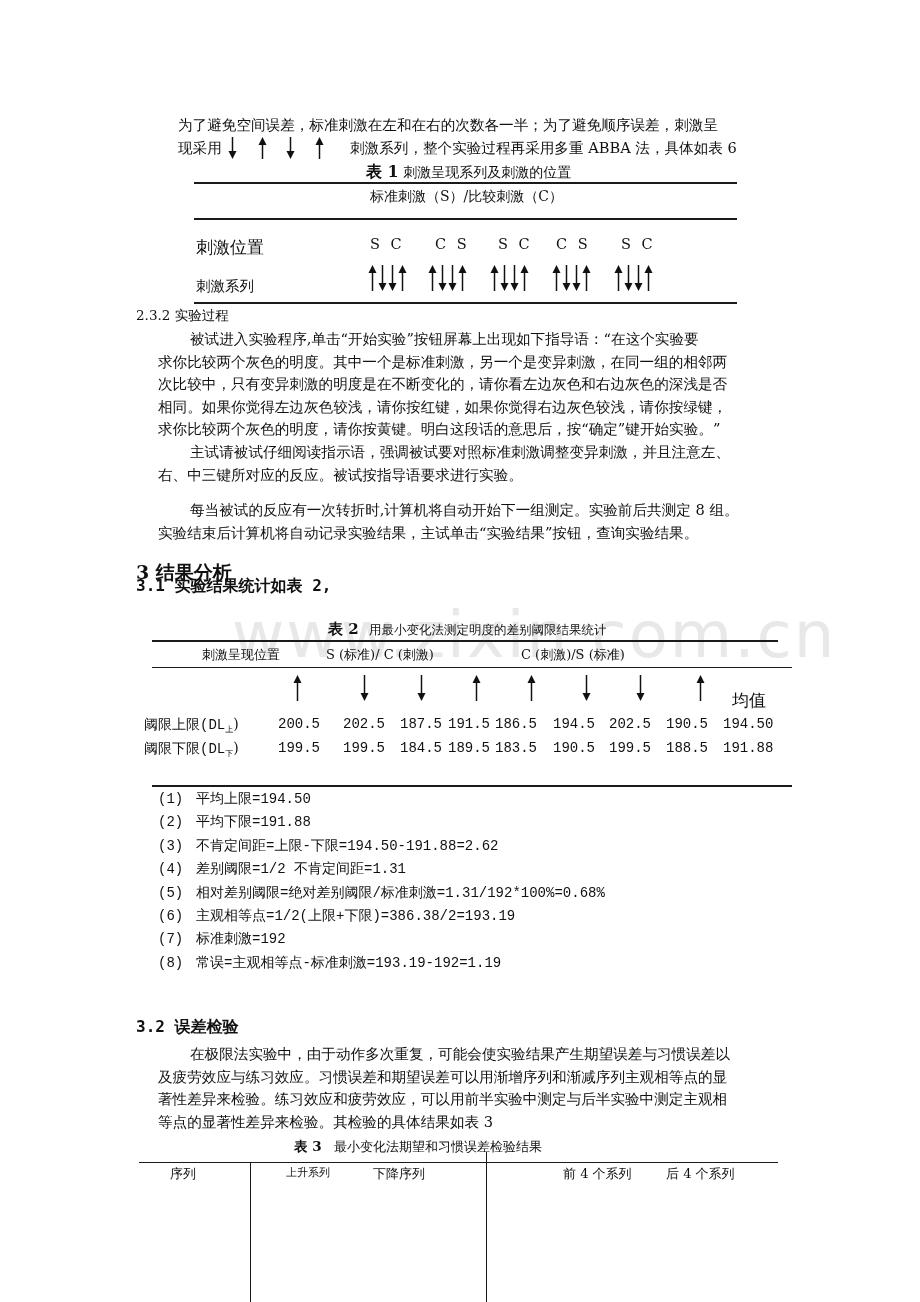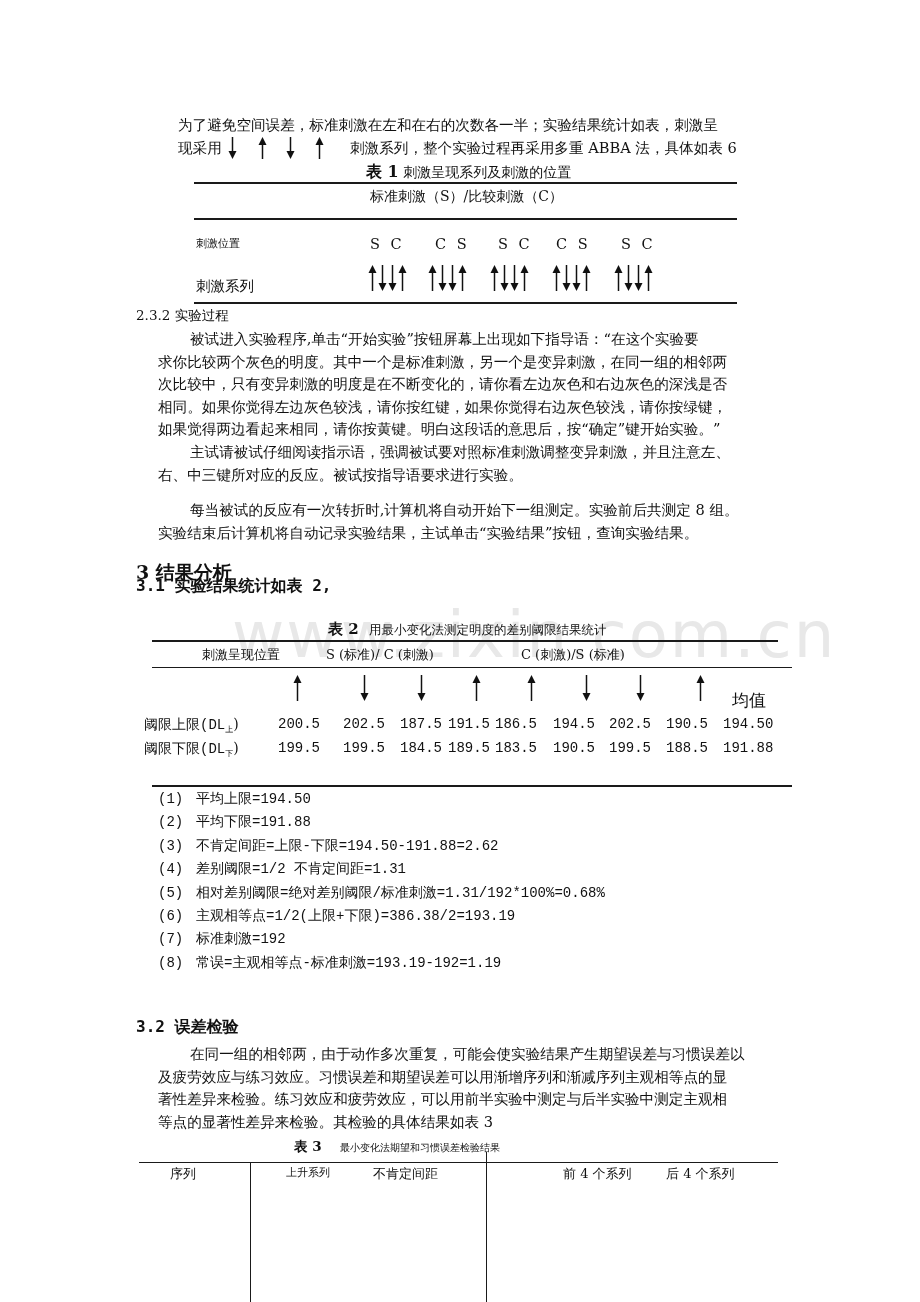--- a/index.html
+++ b/index.html
@@ -21,21 +21,21 @@
   .sub { font-size:8px; vertical-align:-3px; }
   .list-item { position:absolute; left:158px; font-size:14px; }
   .list-item .idx { display:inline-block; width:38px; }
   .z1 { z-index:1; }
 </style>
 </head>
 <body>
 
 <div class="watermark">www.zixin.com.cn</div>
 
-<div class="abs p z1" style="left:178px;top:114px;">为了避免空间误差，标准刺激在左和在右的次数各一半；实验结果统计如表，刺激呈</div>
+<div class="abs p z1" style="left:178px;top:114px;">为了避免空间误差，标准刺激在左和在右的次数各一半；为了避免顺序误差，刺激呈</div>
 <div class="abs p z1" style="left:178px;top:137px;">
   <span>现采用</span>
 </div>
 <div class="abs z1" id="intro-arrows" style="left:228px;top:136px;width:110px;height:26px;">
     <div class="abs z1" style="left: 0px; top: 1px;"><svg width="9" height="22">
         <line x1="4.5" x2="4.5" stroke="#111" stroke-width="1.5" y1="0" y2="15"></line>
         <polygon fill="#111" points="4.5,22 0.5,14 8.5,14"></polygon>
       </svg></div>
     <div class="abs z1" style="left: 30px; top: 1px;"><svg width="9" height="22">
         <line x1="4.5" x2="4.5" stroke="#111" stroke-width="1.5" y1="7" y2="22"></line>
@@ -52,21 +52,21 @@
   </div>
 <div class="abs p z1" style="left:350px;top:137px;">刺激系列，整个实验过程再采用多重 ABBA 法，具体如表 6</div>
 
 <div class="abs cap z1" style="left:366px;top:162px;font-size:14px;">
   <b>表 1</b>
   <span>刺激呈现系列及刺激的位置</span>
 </div>
 <div class="hline" style="left:194px;top:182px;width:543px;"></div>
 <div class="abs z1" style="left:370px;top:188px;font-size:14px;">标准刺激（S）/比较刺激（C）</div>
 <div class="hline" style="left:194px;top:218px;width:543px;"></div>
-<div class="abs z1" style="left:196px;top:236px;font-size:11px;">刺激位置</div>
+<div class="abs z1" style="left:196px;top:236px;font-size:17px;">刺激位置</div>
 <div id="t1-positions">
     <div class="abs z1 " style="left: 370px; top: 236px;;font-size:14.5px;letter-spacing:3px">S C</div>
     <div class="abs z1 " style="left: 435px; top: 236px;;font-size:14.5px;letter-spacing:3px">C S</div>
     <div class="abs z1 " style="left: 498px; top: 236px;;font-size:14.5px;letter-spacing:3px">S C</div>
     <div class="abs z1 " style="left: 556px; top: 236px;;font-size:14.5px;letter-spacing:3px">C S</div>
     <div class="abs z1 " style="left: 621px; top: 236px;;font-size:14.5px;letter-spacing:3px">S C</div>
   </div>
 <div class="abs z1" style="left:196px;top:277px;font-size:14.5px;">刺激系列</div>
 <div id="t1-series">
     <div class="abs z1" style="left: 368px; top: 265px;"><svg width="9" height="26">
@@ -151,21 +151,21 @@
       </svg></div>
   </div>
 <div class="hline" style="left:194px;top:302px;width:543px;"></div>
 
 <div class="abs z1" style="left:136px;top:307px;font-size:13.5px;">2.3.2 实验过程</div>
 <div id="para1">
     <div class="abs z1 p" style="left: 190px; top: 328px;">被试进入实验程序,单击“开始实验”按钮屏幕上出现如下指导语：“在这个实验要</div>
     <div class="abs z1 p" style="left: 158px; top: 350.6px;">求你比较两个灰色的明度。其中一个是标准刺激，另一个是变异刺激，在同一组的相邻两</div>
     <div class="abs z1 p" style="left: 158px; top: 373.2px;">次比较中，只有变异刺激的明度是在不断变化的，请你看左边灰色和右边灰色的深浅是否</div>
     <div class="abs z1 p" style="left: 158px; top: 395.8px;">相同。如果你觉得左边灰色较浅，请你按红键，如果你觉得右边灰色较浅，请你按绿键，</div>
-    <div class="abs z1 p" style="left: 158px; top: 418.4px;">如果觉得两边看起来相同，请你按黄键。明白这段话的意思后，按“确定”键开始实验。”</div>
+    <div class="abs z1 p" style="left: 158px; top: 418.4px;">求你比较两个灰色的明度，请你按黄键。明白这段话的意思后，按“确定”键开始实验。”</div>
   </div>
 <div id="para2">
     <div class="abs z1 p" style="left: 190px; top: 441px;">主试请被试仔细阅读指示语，强调被试要对照标准刺激调整变异刺激，并且注意左、</div>
     <div class="abs z1 p" style="left: 158px; top: 463.6px;">右、中三键所对应的反应。被试按指导语要求进行实验。</div>
   </div>
 <div id="para3">
     <div class="abs z1 p" style="left: 190px; top: 499px;">每当被试的反应有一次转折时,计算机将自动开始下一组测定。实验前后共测定 8 组。</div>
     <div class="abs z1 p" style="left: 158px; top: 521.6px;">实验结束后计算机将自动记录实验结果，主试单击“实验结果”按钮，查询实验结果。</div>
   </div>
 
@@ -248,30 +248,30 @@
     <div class="list-item num z1" style="top: 883.6px;"><span class="idx">(5)</span><span>相对差别阈限=绝对差别阈限/标准刺激=1.31/192*100%=0.68%</span></div>
     <div class="list-item num z1" style="top: 907px;"><span class="idx">(6)</span><span>主观相等点=1/2(上限+下限)=386.38/2=193.19</span></div>
     <div class="list-item num z1" style="top: 930.4px;"><span class="idx">(7)</span><span>标准刺激=192</span></div>
     <div class="list-item num z1" style="top: 953.8px;"><span class="idx">(8)</span><span>常误=主观相等点-标准刺激=193.19-192=1.19</span></div>
   </div>
 
 <div class="abs h2 z1" style="left:136px;top:1017px;">
   <span class="mono">3.2 误差检验</span>
 </div>
 <div id="para32">
-    <div class="abs z1 p" style="left: 190px; top: 1043px;">在同一组的相邻两，由于动作多次重复，可能会使实验结果产生期望误差与习惯误差以</div>
+    <div class="abs z1 p" style="left: 190px; top: 1043px;">在极限法实验中，由于动作多次重复，可能会使实验结果产生期望误差与习惯误差以</div>
     <div class="abs z1 p" style="left: 158px; top: 1065.6px;">及疲劳效应与练习效应。习惯误差和期望误差可以用渐增序列和渐减序列主观相等点的显</div>
     <div class="abs z1 p" style="left: 158px; top: 1088.2px;">著性差异来检验。练习效应和疲劳效应，可以用前半实验中测定与后半实验中测定主观相</div>
     <div class="abs z1 p" style="left: 158px; top: 1110.8px;">等点的显著性差异来检验。其检验的具体结果如表 3</div>
   </div>
 
 <div class="abs cap z1" style="left:294px;top:1138px;">
   <b style="font-size:13.5px;">表 3</b>
-  <span style="font-size:10px;margin-left:14px;">最小变化法期望和习惯误差检验结果</span>
+  <span style="font-size:13px;margin-left:8px;">最小变化法期望和习惯误差检验结果</span>
 </div>
 <div class="hline thin" style="left:139px;top:1162px;width:639px;"></div>
 <div class="vline" style="left:250px;top:1162px;height:140px;"></div>
 <div class="vline" style="left:486px;top:1152px;height:150px;"></div>
 <div class="abs z1" style="left:170px;top:1165px;font-size:13px;">序列</div>
 <div class="abs z1" style="left:286px;top:1165px;font-size:11px;">上升系列</div>
-<div class="abs z1" style="left:373px;top:1165px;font-size:13px;">不肯定间距</div>
+<div class="abs z1" style="left:373px;top:1165px;font-size:13px;">下降序列</div>
 <div class="abs z1" style="left:563px;top:1165px;font-size:13px;">前 4 个系列</div>
 <div class="abs z1" style="left:666px;top:1165px;font-size:13px;">后 4 个系列</div>
 
 </body></html>

